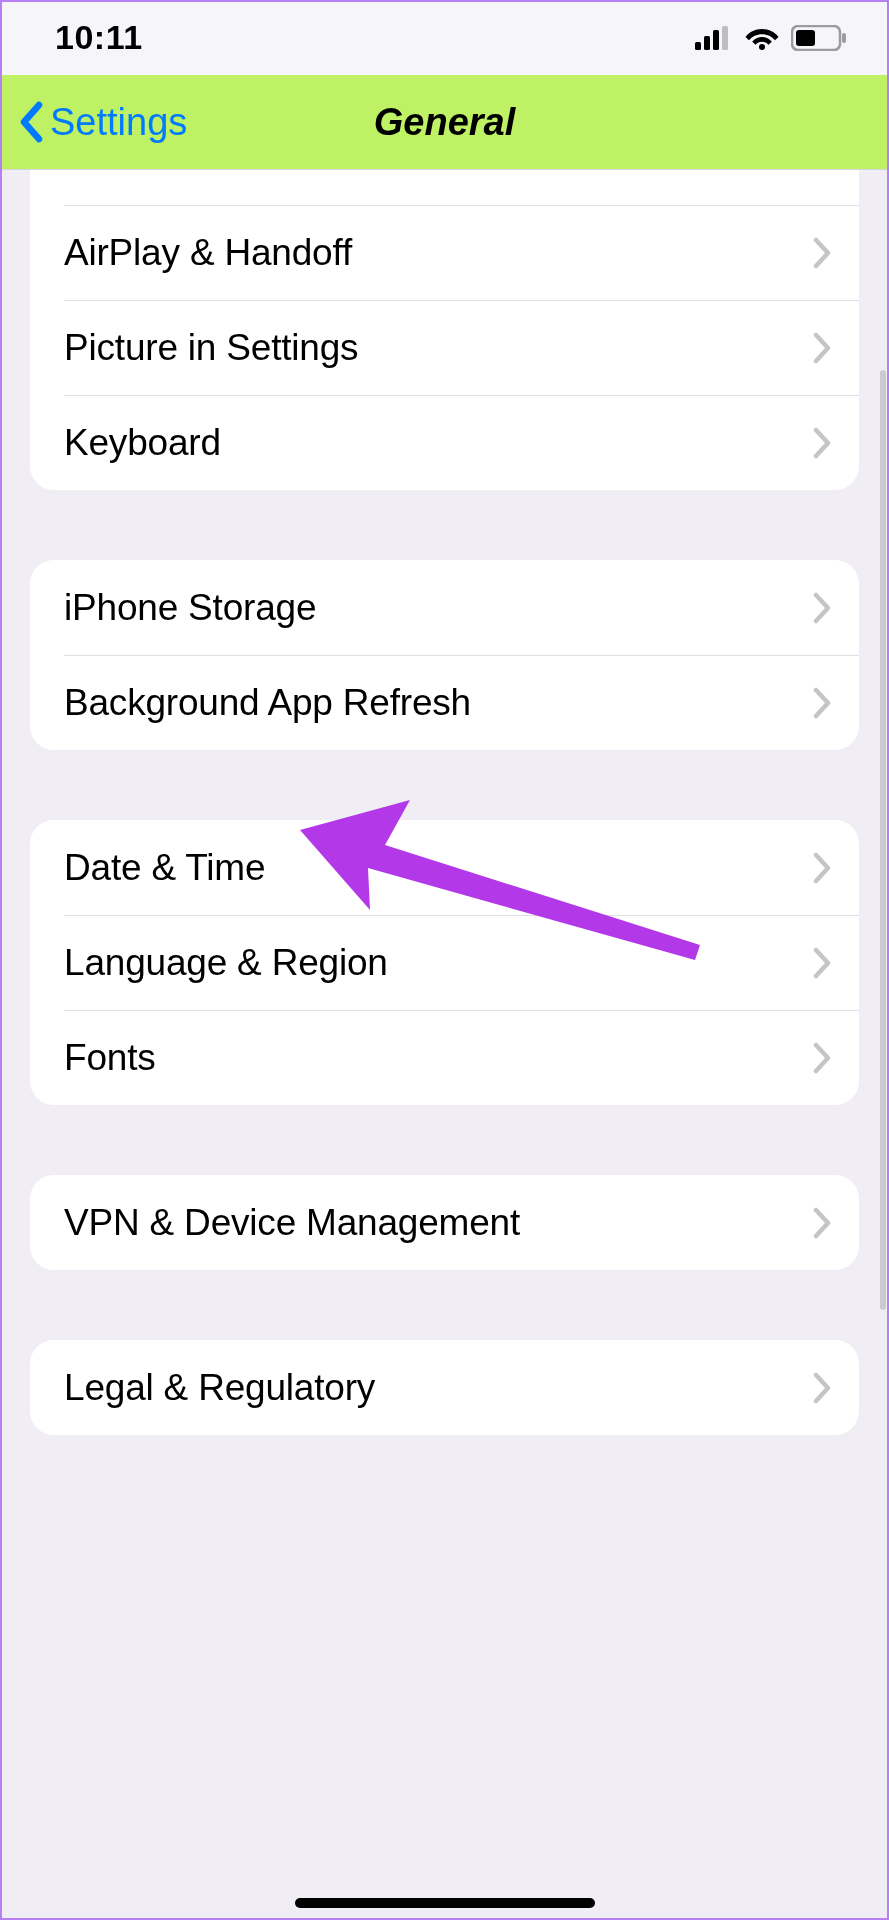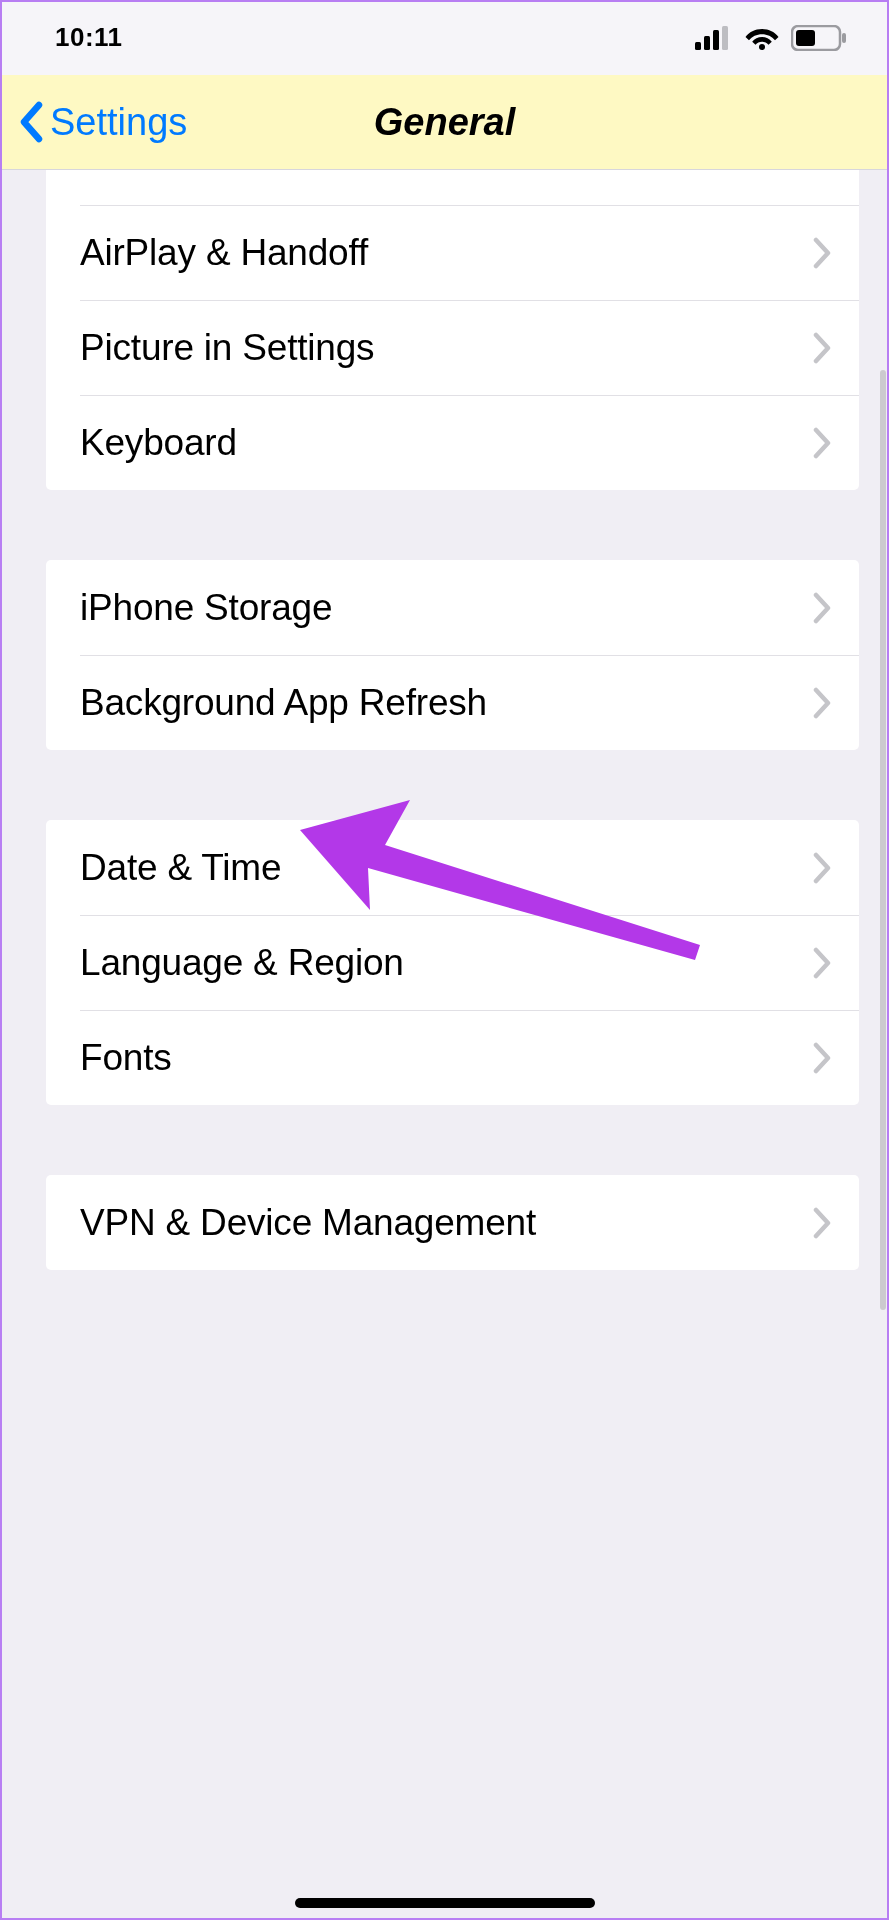--- a/index.html
+++ b/index.html
@@ -22,36 +22,36 @@
   
   .status-bar {
     height: 75px;
     display: flex;
     align-items: center;
     justify-content: space-between;
     padding: 0 42px 0 55px;
     background: #f6f5f9;
   }
   .status-time {
-    font-size: 26px;
+    font-size: 34px;
     font-weight: 600;
     letter-spacing: 0.5px;
     color: #000;
   }
   .status-icons {
     display: flex;
     align-items: center;
     gap: 12px;
   }
   .icon-cell svg, .icon-wifi svg, .icon-battery svg { display: block; }
 
   
   .nav-bar {
     height: 95px;
-    background: #fef9c3;
+    background: #bef264;
     border-bottom: 1px solid #d7d6dc;
     position: relative;
     display: flex;
     align-items: center;
   }
   .nav-back {
     display: flex;
     align-items: center;
     gap: 6px;
     color: #007aff;
@@ -68,25 +68,24 @@
     transform: translate(-50%, -50%);
     font-size: 38px;
     font-weight: 600;
     color: #000;
     font-style: italic;
   }
 
   
   .content {
     padding: 0 30px 0 30px;
-    margin-left: 16px;
   }
   .group {
     background: #fff;
-    border-radius: 5px;
+    border-radius: 24px;
     margin-top: 70px;
     overflow: hidden;
   }
   .group.first {
     margin-top: 0;
     border-top-left-radius: 0;
     border-top-right-radius: 0;
     padding-top: 10px;
   }
   .row {
@@ -287,20 +286,30 @@
     <div class="row">
       <span class="row-label">VPN &amp; Device Management</span>
       <span class="chevron">
         <svg width="18" height="32" viewBox="0 0 18 32">
             <polyline points="3,3 15,16 3,29" fill="none" stroke="#c5c5c9" stroke-width="4.5" stroke-linecap="round" stroke-linejoin="round"></polyline>
           </svg>
       </span>
     </div>
   </div>
 
+  <div class="group">
+    <div class="row">
+      <span class="row-label">Legal &amp; Regulatory</span>
+      <span class="chevron">
+        <svg width="18" height="32" viewBox="0 0 18 32">
+            <polyline points="3,3 15,16 3,29" fill="none" stroke="#c5c5c9" stroke-width="4.5" stroke-linecap="round" stroke-linejoin="round"></polyline>
+          </svg>
+      </span>
+    </div>
+  </div>
 
 </div>
 
 <div class="scroll-hint"></div>
 
 <div class="arrow-annotation">
   <svg width="440" height="160" viewBox="0 0 440 160">
     <polygon points="0,30 110,0 85,45 400,145 395,160 68,68 70,110" fill="#b338e8"></polygon>
   </svg>
 </div>

